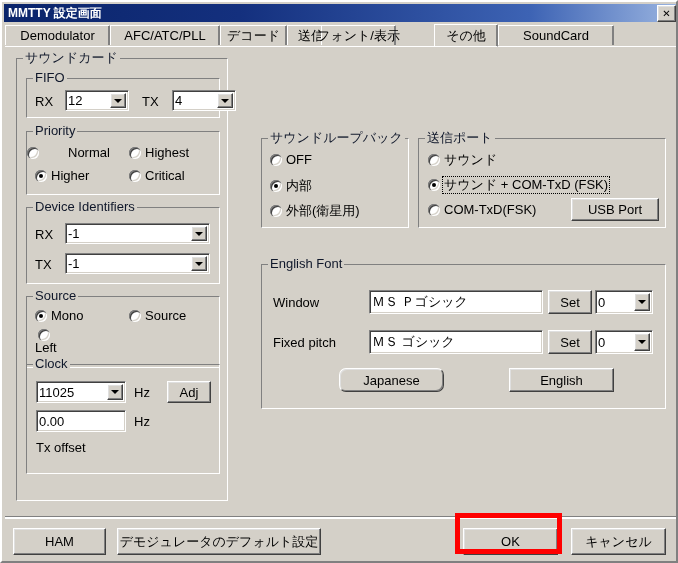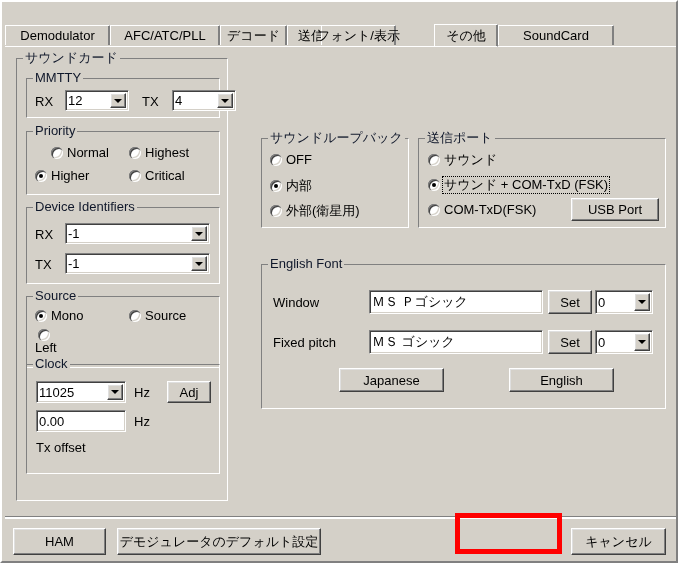--- a/index.html
+++ b/index.html
@@ -239,20 +239,24 @@
     box-sizing: border-box;
     pointer-events: none;
     z-index: 20;
   }
 </style>
 </head>
 <body>
 
 <div id="window">
 
+  <div id="titlebar">
+    <span id="title-text">MMTTY 設定画面</span>
+    <div id="close-btn">✕</div>
+  </div>
 
   <div id="tabstrip">
     <div class="tab" style="left:0px;width:105px;">
       <span>Demodulator</span>
     </div>
     <div class="tab" style="left:105px;width:110px;">
       <span>AFC/ATC/PLL</span>
     </div>
     <div class="tab" style="left:215px;width:67px;">
       <span>デコード</span>
@@ -270,40 +274,40 @@
       <span>SoundCard</span>
     </div>
   </div>
 
   <div id="body">
 
     <div class="group" style="left:11px; top:11px; width:212px; height:443px;">
       <span class="glabel">サウンドカード</span>
 
       <div class="group" style="left:9px; top:19px; width:194px; height:40px;">
-        <span class="glabel">MMTTY</span>
+        <span class="glabel">FIFO</span>
         <span class="lbl" style="left:8px; top:16px;">RX</span>
         <div class="field" style="left:38px; top:11px; width:64px; height:21px;">
           <span>12</span>
           <span class="combo-arrow">
               <i></i>
             </span>
         </div>
         <span class="lbl" style="left:115px; top:16px;">TX</span>
         <div class="field" style="left:145px; top:11px; width:64px; height:21px;">
           <span>4</span>
           <span class="combo-arrow">
               <i></i>
             </span>
         </div>
       </div>
 
       <div class="group" style="left:9px; top:72px; width:194px; height:64px;">
         <span class="glabel">Priority</span>
-        <div class="radio" style="left:24px; top:14px;">
+        <div class="radio" style="left:0; top:14px;gap:25px;">
           <span class="mark"></span>
           <span class="rtext">Normal</span>
         </div>
         <div class="radio" style="left:102px; top:14px;">
           <span class="mark"></span>
           <span class="rtext">Highest</span>
         </div>
         <div class="radio on" style="left:8px; top:37px;">
           <span class="mark"></span>
           <span class="rtext">Higher</span>
@@ -428,39 +432,42 @@
       <div class="btn" style="left:286px; top:65px; width:44px; height:24px;">
         <span>Set</span>
       </div>
       <div class="field" style="left:333px; top:65px; width:58px; height:24px;">
         <span>0</span>
         <span class="combo-arrow">
             <i></i>
           </span>
       </div>
 
-      <div class="btn" style="left:77px; top:103px; width:105px; height:24px;">
+      <div class="btn" style="left:77px; top:103px; width:105px; height:24px;border-radius:7px;">
         <span>Japanese</span>
       </div>
       <div class="btn" style="left:247px; top:103px; width:105px; height:24px;">
         <span>English</span>
       </div>
     </div>
 
   </div>
 
   <div id="footer-sep"></div>
 
   <div id="footer">
     <div class="btn" style="left:8px; top:9px; width:93px; height:27px;">
       <span>HAM</span>
     </div>
     <div class="btn" style="left:112px; top:9px; width:204px; height:27px;">
       <span>デモジュレータのデフォルト設定</span>
     </div>
+    <div class="btn" style="left:458px; top:9px; width:95px; height:27px;">
+      <span>OK</span>
+    </div>
     <div class="btn" style="left:566px; top:9px; width:95px; height:27px;">
       <span>キャンセル</span>
     </div>
   </div>
 
   <div id="ok-highlight" style="border-color: rgb(255, 0, 0);"></div>
 
 </div>
 
 </body></html>

